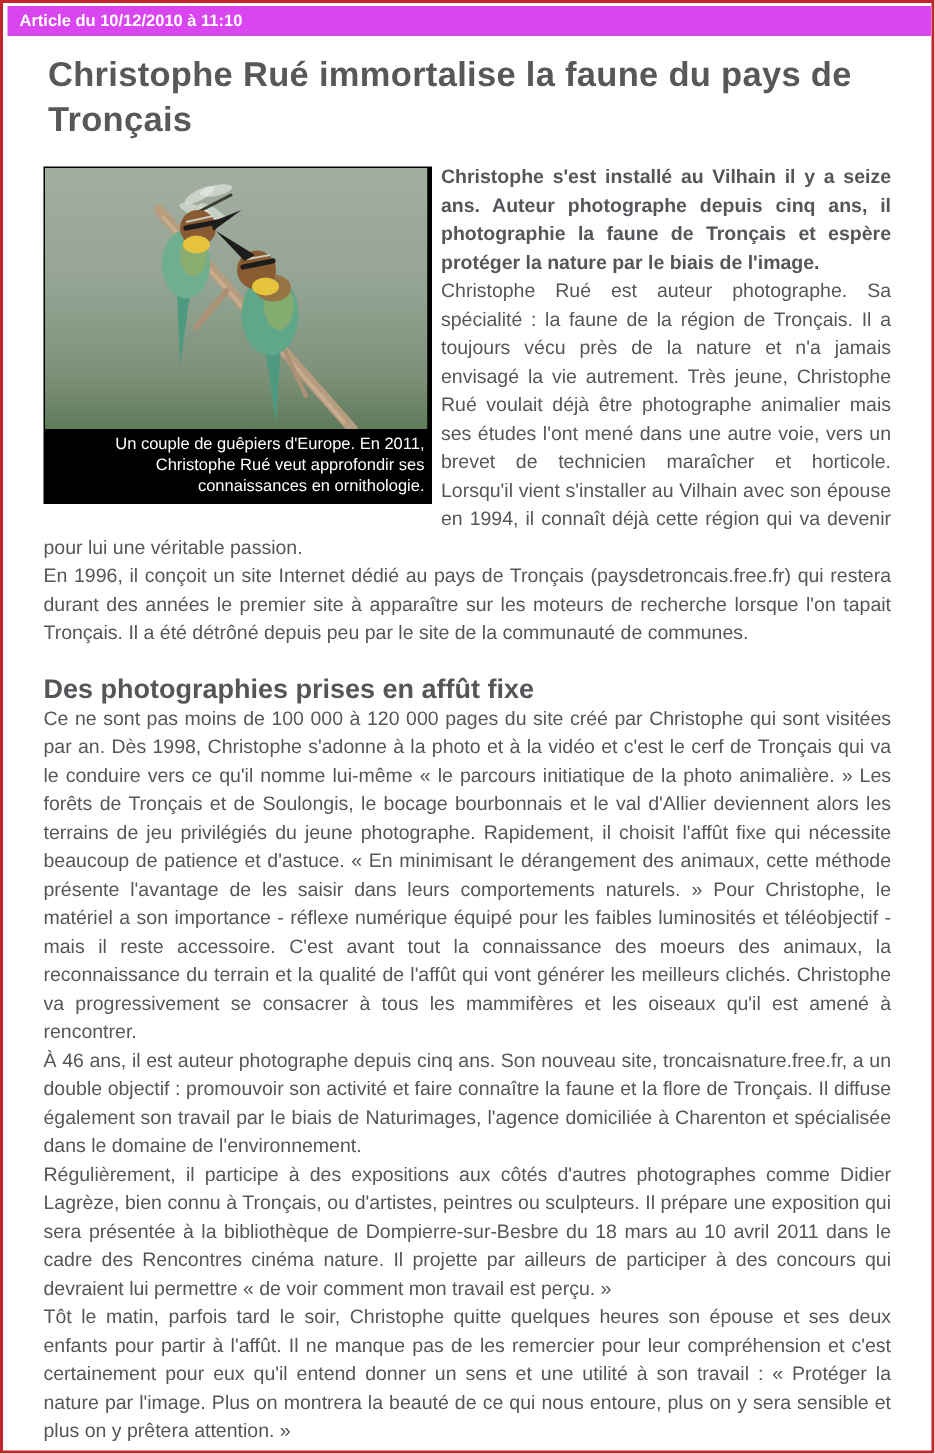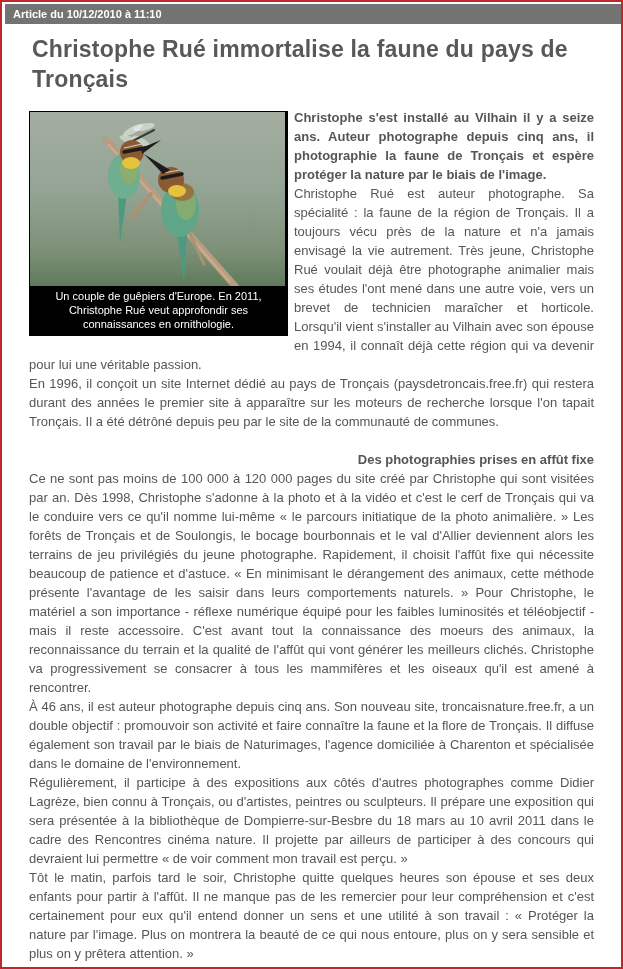--- a/index.html
+++ b/index.html
@@ -2,46 +2,46 @@
 <html><head>
 <meta charset="utf-8">
 <style>
   html,body { margin:0; padding:0; background:#fff; }
   .page {
     width:623px; height:969px; box-sizing:border-box;
     border:2px solid #c2262d; background:#fff; overflow:hidden;
     font-family:"Liberation Sans","DejaVu Sans",sans-serif;
   }
   .topbar {
-    margin:2px 0 0 3px; background:#737373; color:#ffffff;
+    margin:2px 0 0 3px; background:#d946ef; color:#ffffff;
     font-size:11px; font-weight:bold; line-height:13px;
     padding:4px 8px 3px 8px;
   }
   .headline {
     color:#58585b; font-size:23px; font-weight:bold; line-height:30px;
     padding:10px 45px 0 30px; letter-spacing:0.2px;
   }
   .content {
     padding:14px 27px 0 27px; color:#55565a; font-size:13px;
     line-height:19px; text-align:justify;
   }
   .photo-block {
     float:left; width:257px; background:#000; margin:3px 6px 3px 0;
     padding:1px;
   }
   .photo-block svg { display:block; }
   .caption {
-    color:#ffffff; font-size:11px; line-height:14px; text-align:center;
+    color:#ffffff; font-size:11px; line-height:14px; text-align:right;
     padding:3px 4px 4px 4px;
   }
   .intro { font-weight:bold; margin:0 0 19px 0; }
   .content p { margin:0; }
   .section-heading {
-    font-size:13px; font-weight:bold; margin:19px 0 0 0; color:#55565a;
-    text-align:right;
+    font-size:18px; font-weight:bold; margin:19px 0 0 0; color:#55565a;
+    text-align:left;
   }
   .signature { font-weight:bold; margin-top:19px; text-align:left; }
 </style>
 </head>
 <body>
 
 <div class="page">
 
   <div class="topbar">
     <span>Article du 10/12/2010 à 11:10</span>

